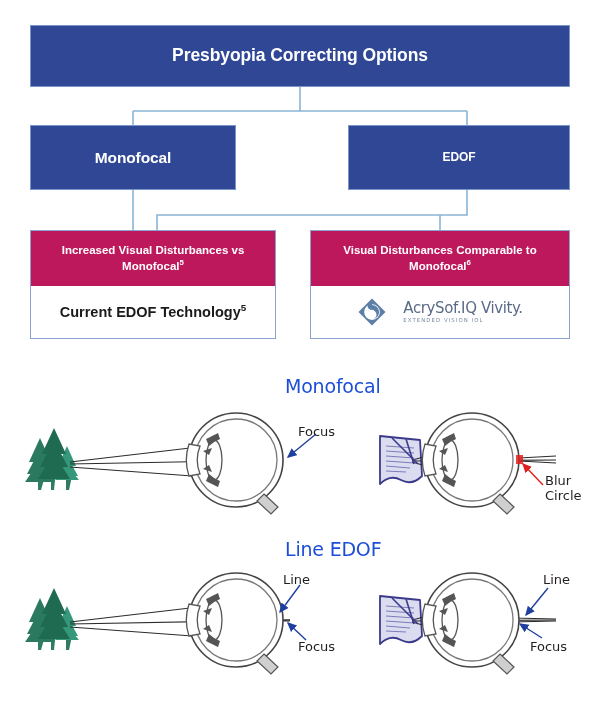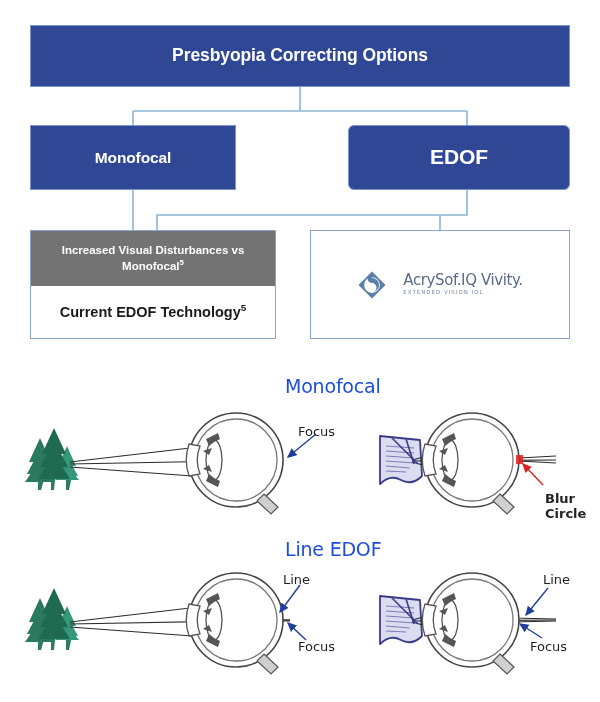--- a/index.html
+++ b/index.html
@@ -38,36 +38,35 @@
   #box-root {
     left: 30px; top: 25px; width: 540px; height: 62px;
     font-size: 17.5px;
   }
   #box-trifocal {
     left: 30px; top: 125px; width: 206px; height: 65px;
     font-size: 15.5px;
   }
   #box-edof {
     left: 348px; top: 125px; width: 222px; height: 65px;
-    font-size: 21px;
-    border-radius: 6px;
+    font-size: 12px;
   }
 
   .leaf {
     position: absolute;
     border: 1px solid #8aa4cf;
     background: #ffffff;
     display: flex;
     flex-direction: column;
   }
   #leaf-left  { left: 30px;  top: 230px; width: 246px; height: 109px; }
   #leaf-right { left: 310px; top: 230px; width: 260px; height: 109px; }
 
   .leaf-head {
-    background: #737373;
+    background: #be185d;
     color: #fff;
     font-weight: bold;
     font-size: 11.5px;
     line-height: 1.35;
     text-align: center;
     display: flex;
     align-items: center;
     justify-content: center;
     padding: 4px 10px;
     height: 55px;
@@ -119,21 +118,21 @@
   .anno {
     position: absolute;
     font-size: 13px;
     color: #231f20;
     font-family: "DejaVu Sans", sans-serif;
     line-height: 1.12;
     white-space: pre-line;
     margin-top: 8px;
   }
   #anno-focus-1 { left: 298px; top: 57px; }
-  #anno-blur    { left: 545px; top: 124px; font-weight: bold; }
+  #anno-blur    { left: 545px; top: 106px; }
   #anno-line-2  { left: 283px; top: 205px; }
   #anno-focus-2 { left: 298px; top: 272px; }
   #anno-line-4  { left: 543px; top: 205px; }
   #anno-focus-4 { left: 530px; top: 272px; }
 </style>
 </head>
 <body>
 
 <div id="flowchart">
 
@@ -168,20 +167,23 @@
   <div class="leaf" id="leaf-left">
     <div class="leaf-head">
       <span><span>Increased Visual Disturbances vs Monofocal</span><sup>5</sup></span>
     </div>
     <div class="leaf-body">
       <span><span>Current EDOF Technology</span><sup>5</sup></span>
     </div>
   </div>
 
   <div class="leaf" id="leaf-right">
+    <div class="leaf-head">
+      <span><span>Visual Disturbances Comparable to Monofocal</span><sup>6</sup></span>
+    </div>
     <div class="leaf-body">
       <div class="logo-wrap">
         <svg class="logo-mark" viewBox="0 0 40 40">
           <rect x="20" y="2" width="25.5" height="25.5" transform="rotate(45 20 2)" fill="#5b7fa6"></rect>
           <circle cx="20" cy="20" r="10.5" fill="#ffffff"></circle>
           <path d="M20 10.5 a9.5 9.5 0 0 1 0 19 a6 6 0 0 0 0 -12 a6 6 0 0 1 0 -12 z" fill="#5b7fa6"></path>
           <circle cx="20" cy="20" r="3" fill="#ffffff"></circle>
         </svg>
         <span class="logo-text">
           <span class="logo-main">AcrySof.IQ Vivity.</span>

